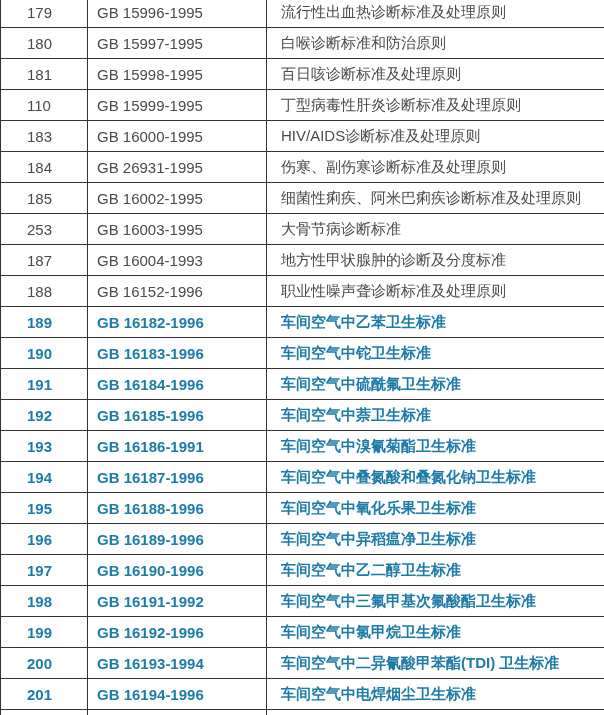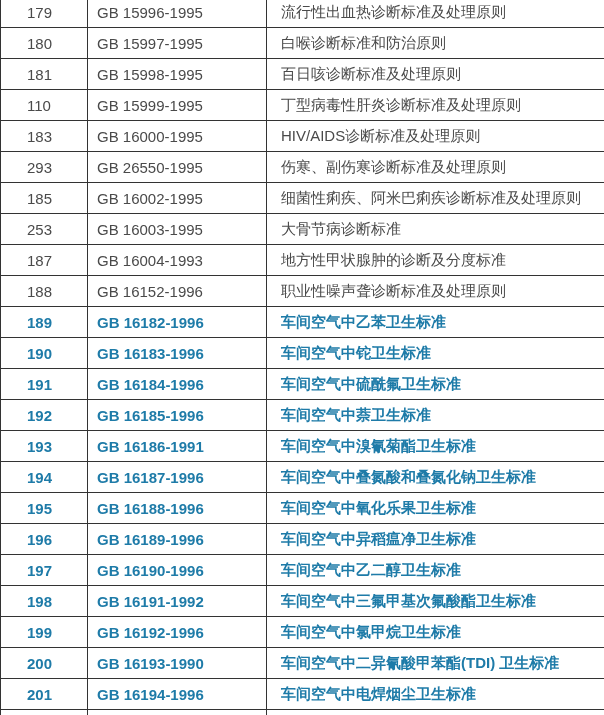--- a/index.html
+++ b/index.html
@@ -60,22 +60,22 @@
     <td class="c-num">110</td>
     <td class="c-code">GB 15999-1995</td>
     <td class="c-title">丁型病毒性肝炎诊断标准及处理原则</td>
   </tr>
         <tr>
     <td class="c-num">183</td>
     <td class="c-code">GB 16000-1995</td>
     <td class="c-title">HIV/AIDS诊断标准及处理原则</td>
   </tr>
         <tr>
-    <td class="c-num">293</td>
-    <td class="c-code">GB 26550-1995</td>
+    <td class="c-num">184</td>
+    <td class="c-code">GB 26931-1995</td>
     <td class="c-title">伤寒、副伤寒诊断标准及处理原则</td>
   </tr>
         <tr>
     <td class="c-num">185</td>
     <td class="c-code">GB 16002-1995</td>
     <td class="c-title">细菌性痢疾、阿米巴痢疾诊断标准及处理原则</td>
   </tr>
         <tr>
     <td class="c-num">253</td>
     <td class="c-code">GB 16003-1995</td>
@@ -141,21 +141,21 @@
     <td class="c-code">GB 16191-1992</td>
     <td class="c-title">车间空气中三氟甲基次氟酸酯卫生标准</td>
   </tr>
         <tr class="hl">
     <td class="c-num">199</td>
     <td class="c-code">GB 16192-1996</td>
     <td class="c-title">车间空气中氯甲烷卫生标准</td>
   </tr>
         <tr class="hl">
     <td class="c-num">200</td>
-    <td class="c-code">GB 16193-1990</td>
+    <td class="c-code">GB 16193-1994</td>
     <td class="c-title">车间空气中二异氰酸甲苯酯(TDI) 卫生标准</td>
   </tr>
         <tr class="hl">
     <td class="c-num">201</td>
     <td class="c-code">GB 16194-1996</td>
     <td class="c-title">车间空气中电焊烟尘卫生标准</td>
   </tr>
         <tr class="partial">
     <td class="c-num"></td>
     <td class="c-code"></td>

